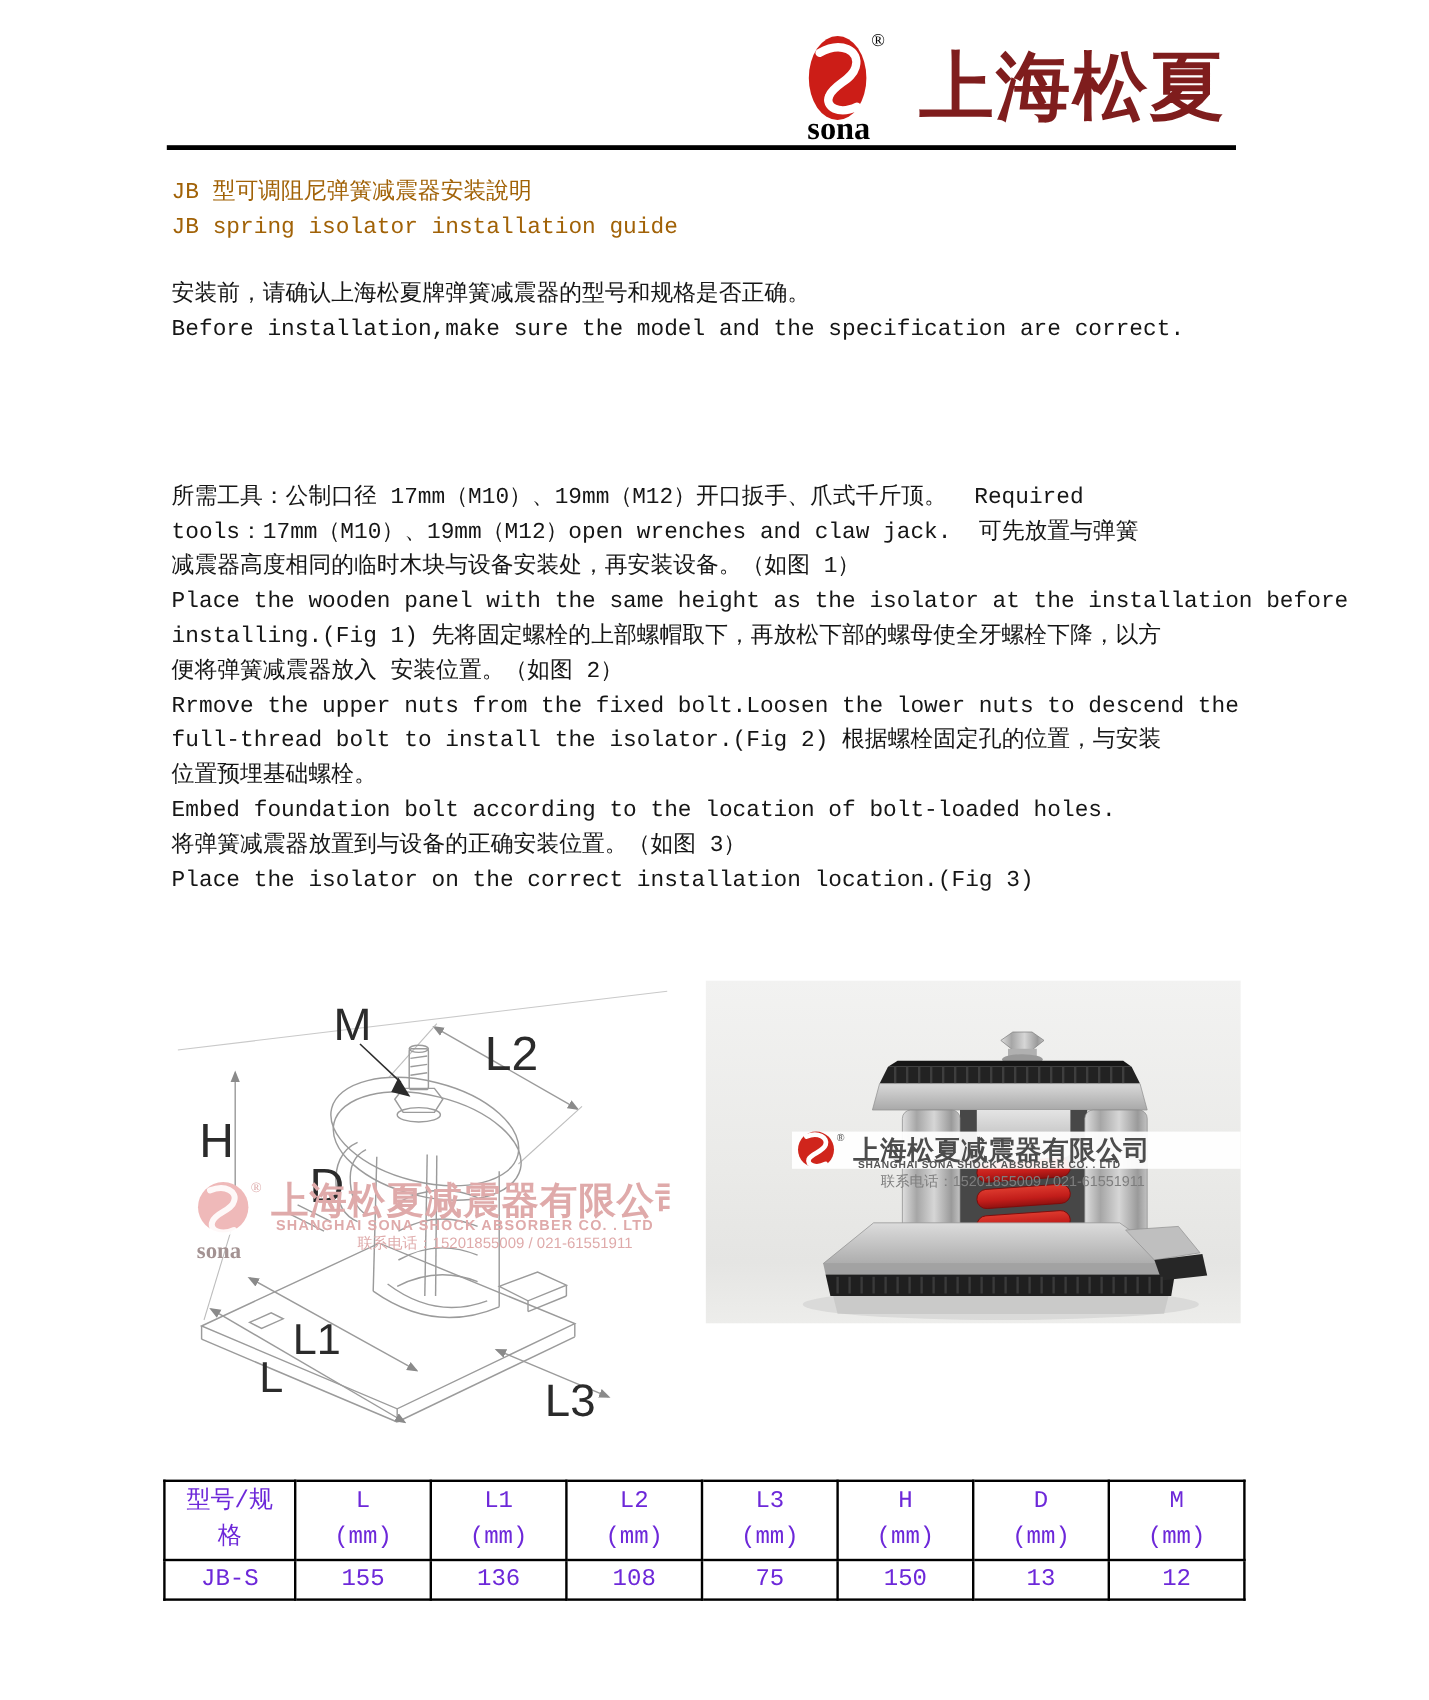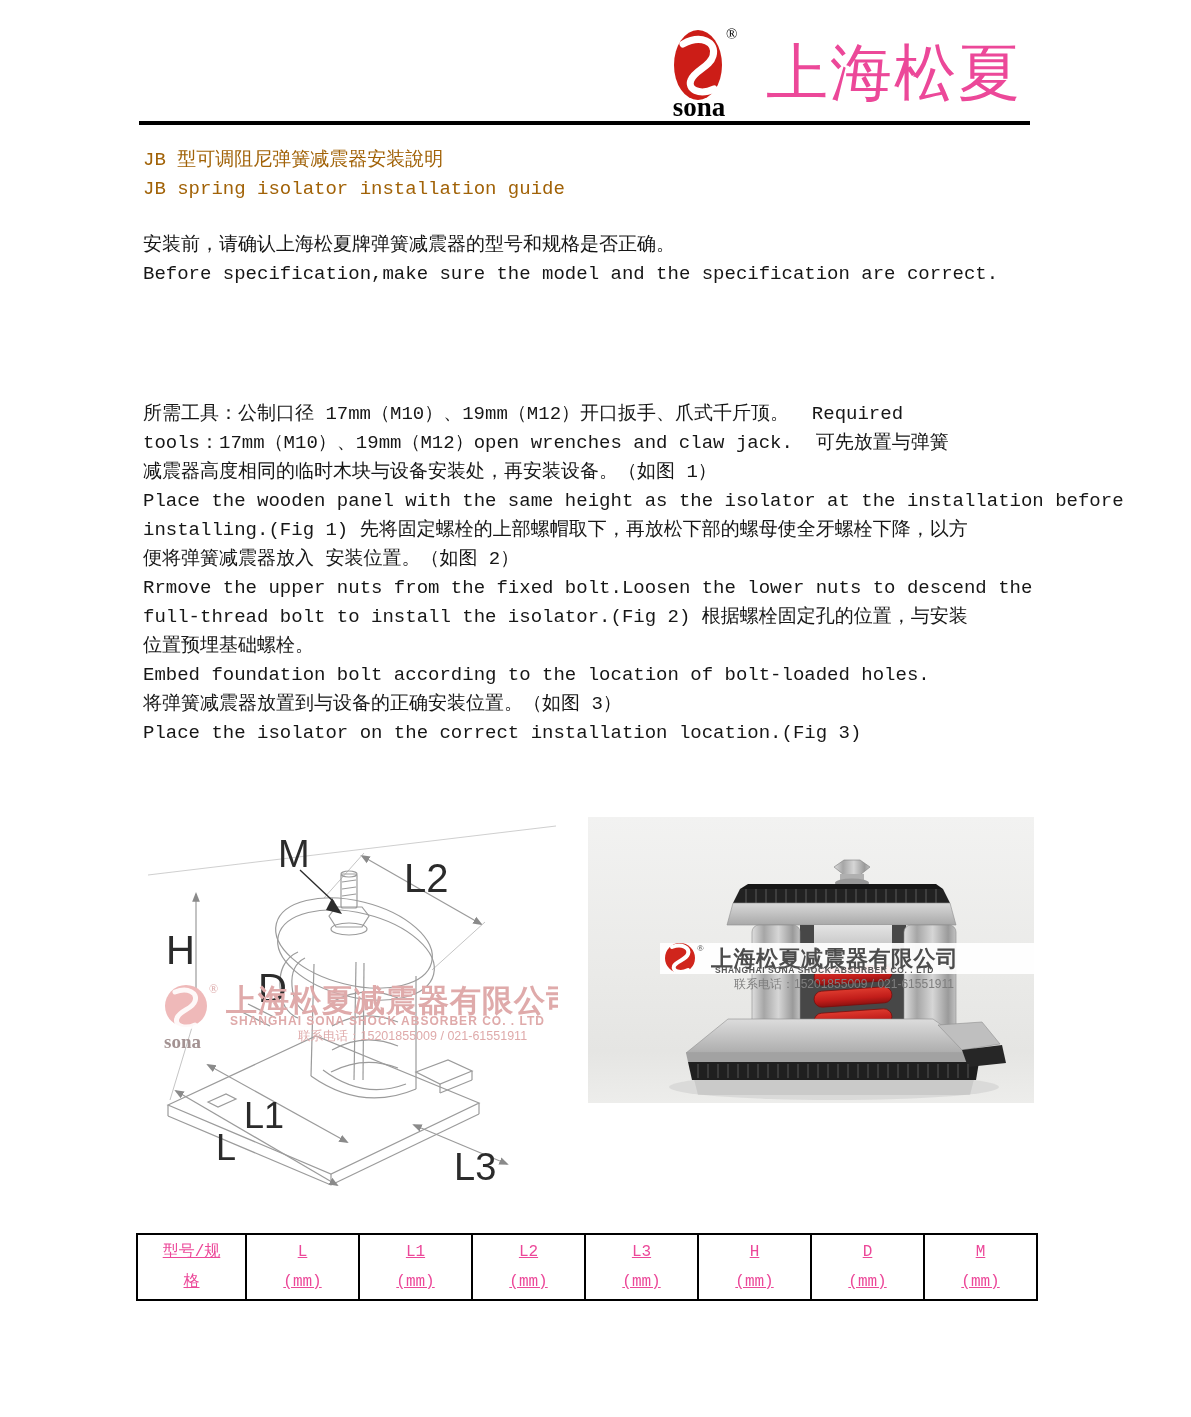--- a/index.html
+++ b/index.html
@@ -7,21 +7,21 @@
     position:relative; width:1191px; height:1417px; background:#ffffff;
     font-family:"Liberation Mono","DejaVu Sans Mono",monospace; color:#161616;
     overflow:hidden;
   }
   .abs { position:absolute; }
 
   
   .brand-cjk {
     left:766px; top:42px;
     font-family:"Liberation Sans","DejaVu Sans",sans-serif;
-    font-weight:400; font-size:62px; line-height:1; letter-spacing:2px; color:#ec4899;
+    font-weight:700; font-size:62px; line-height:1; letter-spacing:2px; color:#7f1d1d;
   }
   .logo-svg { left:673px; top:28px; }
   .logo-reg { left:726px; top:26px; font-family:"Liberation Serif",serif; font-size:15px; color:#000; }
   .logo-sona {
     left:660px; top:92px; width:78px; text-align:center;
     font-family:"Liberation Serif","DejaVu Serif",serif; font-weight:bold; font-size:27px; color:#000;
   }
   .header-rule { left:139px; top:121px; width:891px; height:4px; background:#000; }
 
   
@@ -32,21 +32,21 @@
   .doc-guide   { top:400px; }
 
   
   .fig-drawing { left:148px; top:812px; }
   .fig-photo   { left:588px; top:817px; }
 
   
   .spec-table {
     position:absolute; left:136px; top:1233px;
     border-collapse:collapse; table-layout:fixed;
-    font-size:16px; color:#ec4899;text-decoration:underline;
+    font-size:20px; color:#6d28d9;
   }
   .spec-table th, .spec-table td {
     border:2px solid #000; text-align:center; vertical-align:middle;
     font-weight:normal; padding:0;
   }
   .spec-table tr.hd th { height:64px; line-height:30px; white-space:pre-line; }
   .spec-table tr.data td { height:31px; line-height:31px; }
 </style>
 </head>
 <body>
@@ -58,21 +58,21 @@
     <path d="M 10,16 C 28,6 44,14 40,28 C 37,39 22,42 18,52 C 14,61 26,68 41,61" fill="none" stroke="#ffffff" stroke-width="7" stroke-linecap="round"></path>
   </svg>
   <div class="abs logo-reg">®</div>
   <div class="abs logo-sona">sona</div>
   <div class="abs brand-cjk">上海松夏</div>
   <div class="abs header-rule"></div>
 
   <div class="doc-text doc-title">JB 型可调阻尼弹簧减震器安装說明
 JB spring isolator installation guide</div>
   <div class="doc-text doc-intro">安装前，请确认上海松夏牌弹簧减震器的型号和规格是否正确。
-Before specification,make sure the model and the specification are correct.</div>
+Before installation,make sure the model and the specification are correct.</div>
   <div class="doc-text doc-guide">所需工具：公制口径 17mm（M10）、19mm（M12）开口扳手、爪式千斤顶。  Required
 tools：17mm（M10）、19mm（M12）open wrenches and claw jack.  可先放置与弹簧
 减震器高度相同的临时木块与设备安装处，再安装设备。（如图 1）
 Place the wooden panel with the same height as the isolator at the installation before
 installing.(Fig 1) 先将固定螺栓的上部螺帽取下，再放松下部的螺母使全牙螺栓下降，以方
 便将弹簧减震器放入 安装位置。（如图 2）
 Rrmove the upper nuts from the fixed bolt.Loosen the lower nuts to descend the
 full-thread bolt to install the isolator.(Fig 2) 根据螺栓固定孔的位置，与安装
 位置预埋基础螺栓。
 Embed foundation bolt according to the location of bolt-loaded holes.
@@ -275,16 +275,26 @@
 (mm)</th>
       <th>L3
 (mm)</th>
       <th>H
 (mm)</th>
       <th>D
 (mm)</th>
       <th>M
 (mm)</th>
     </tr>
+    <tr class="data">
+      <td>JB-S</td>
+      <td>155</td>
+      <td>136</td>
+      <td>108</td>
+      <td>75</td>
+      <td>150</td>
+      <td>13</td>
+      <td>12</td>
+    </tr>
   </tbody>
     </table>
 
 </div>
 
 </body></html>

